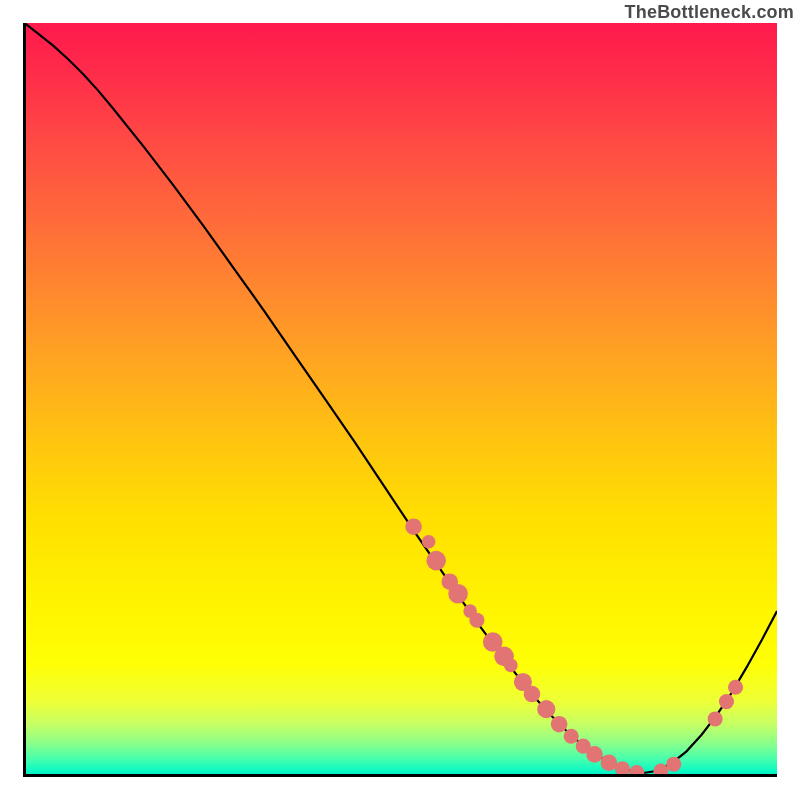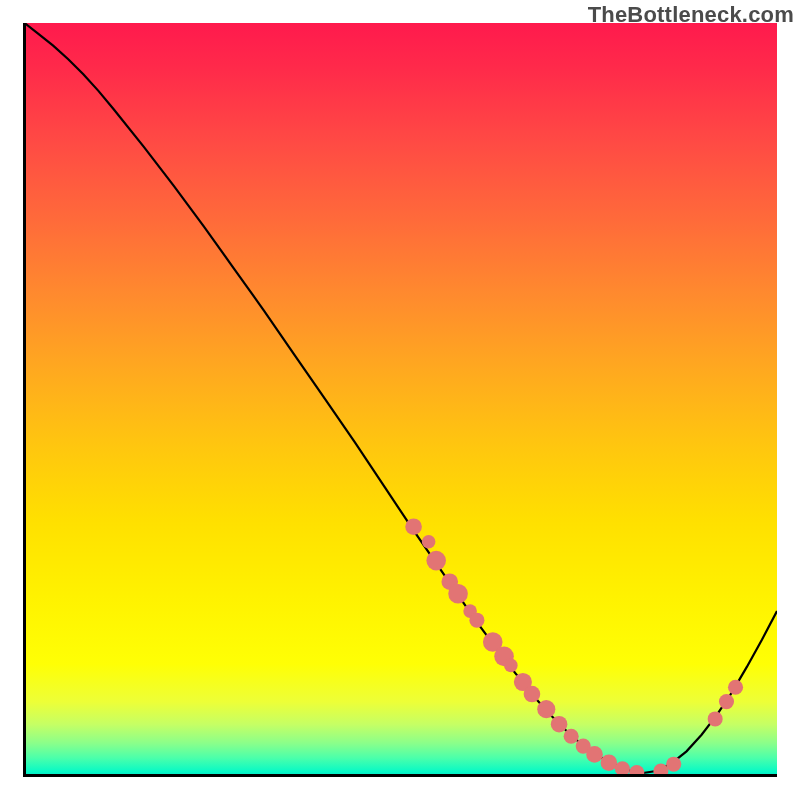--- a/index.html
+++ b/index.html
@@ -53,21 +53,21 @@
     border-bottom: 3px solid #000;
     box-sizing: border-box;
     pointer-events: none;
   }
   .watermark {
     position: absolute;
     top: 2px;
     right: 6px;
     font-family: Arial, Helvetica, sans-serif;
     font-weight: 700;
-    font-size: 22px;
+    font-size: 18px;
     color: #4b4b4b;
     letter-spacing: 0.2px;
     pointer-events: none;
   }
   svg.overlay {
     position: absolute;
     left: 0;
     top: 0;
     width: 100%;
     height: 100%;

